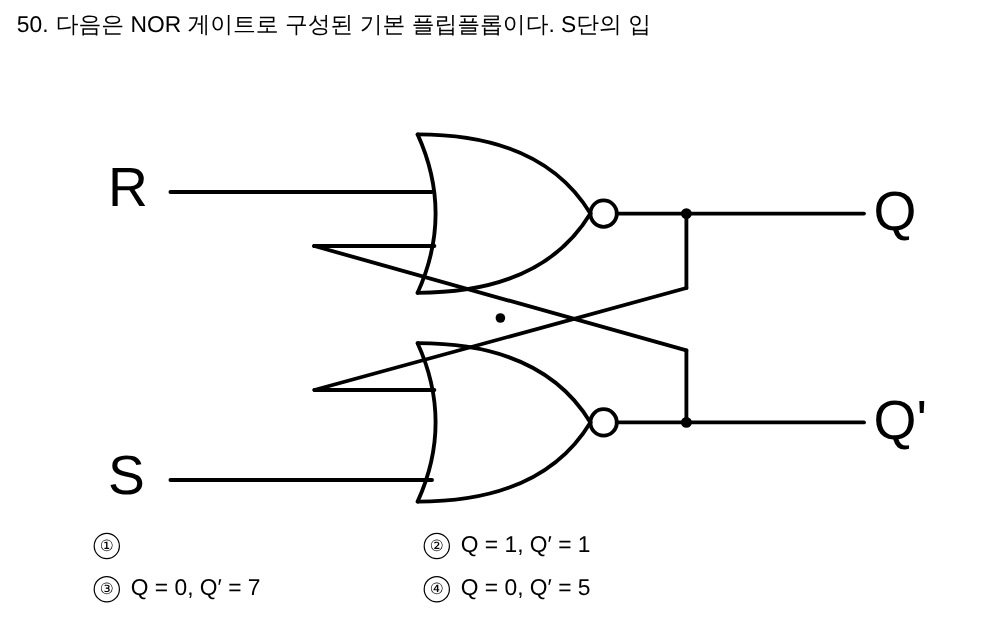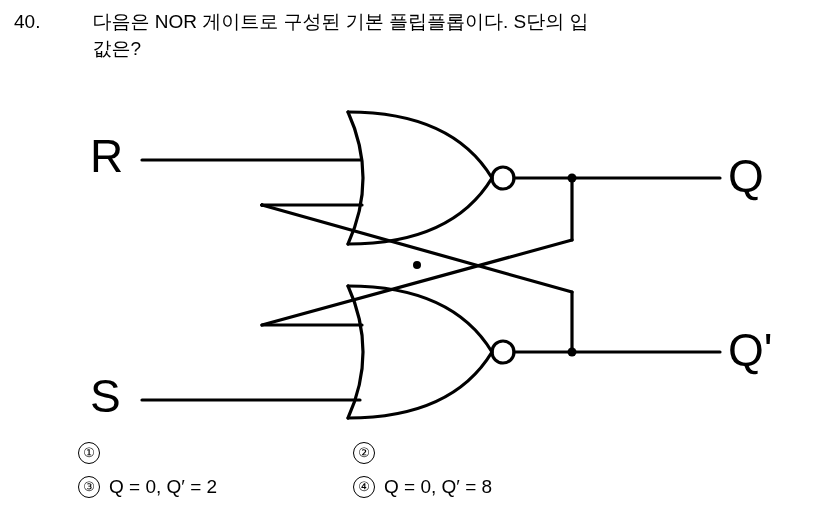--- a/index.html
+++ b/index.html
@@ -39,21 +39,20 @@
   .q-text {
     font-size: 19px;
     line-height: 27px;
     text-align: justify;
     text-justify: inter-word;
     width: 730px;
   }
   .q-line {
     display: block;
     white-space: nowrap;
-    margin-left: 46px;
   }
   .q-line.justify {
     display: flex;
     justify-content: space-between;
   }
 
   
   .figure {
     position: absolute;
     left: 60px;
@@ -96,26 +95,25 @@
     margin-right: 9px;
     flex: none;
   }
 </style>
 </head>
 <body>
 
 <div class="page">
 
   <div class="question">
-    <div class="q-number">40.</div>
+    <div class="q-number">50.</div>
     <div class="q-text">
       <span class="q-line justify">
         <span>다음은 NOR 게이트로 구성된 기본 플립플롭이다. S단의 입</span>
       </span>
-      <span class="q-line">값은?</span>
     </div>
   </div>
 
   <div class="figure">
     <svg width="720" height="330" viewBox="0 0 720 330" xmlns="http://www.w3.org/2000/svg">
       <g fill="none" stroke="#000000" stroke-width="3.2" stroke-linecap="round" stroke-linejoin="round">
 
         <path d="M 288 12 Q 318 78 288 144"></path>
 
         <path d="M 288 12 Q 392 12 432 78"></path>
@@ -170,27 +168,28 @@
     </svg>
   </div>
 
   <div class="choices">
     <div class="choice-row">
       <div class="choice col1">
         <span class="circled">①</span>
       </div>
       <div class="choice">
         <span class="circled">②</span>
+        <span>Q = 1, Q′ = 1</span>
       </div>
     </div>
     <div class="choice-row">
       <div class="choice col1">
         <span class="circled">③</span>
-        <span>Q = 0, Q′ = 2</span>
+        <span>Q = 0, Q′ = 7</span>
       </div>
       <div class="choice">
         <span class="circled">④</span>
-        <span>Q = 0, Q′ = 8</span>
+        <span>Q = 0, Q′ = 5</span>
       </div>
     </div>
   </div>
 
 </div>
 
 </body></html>

